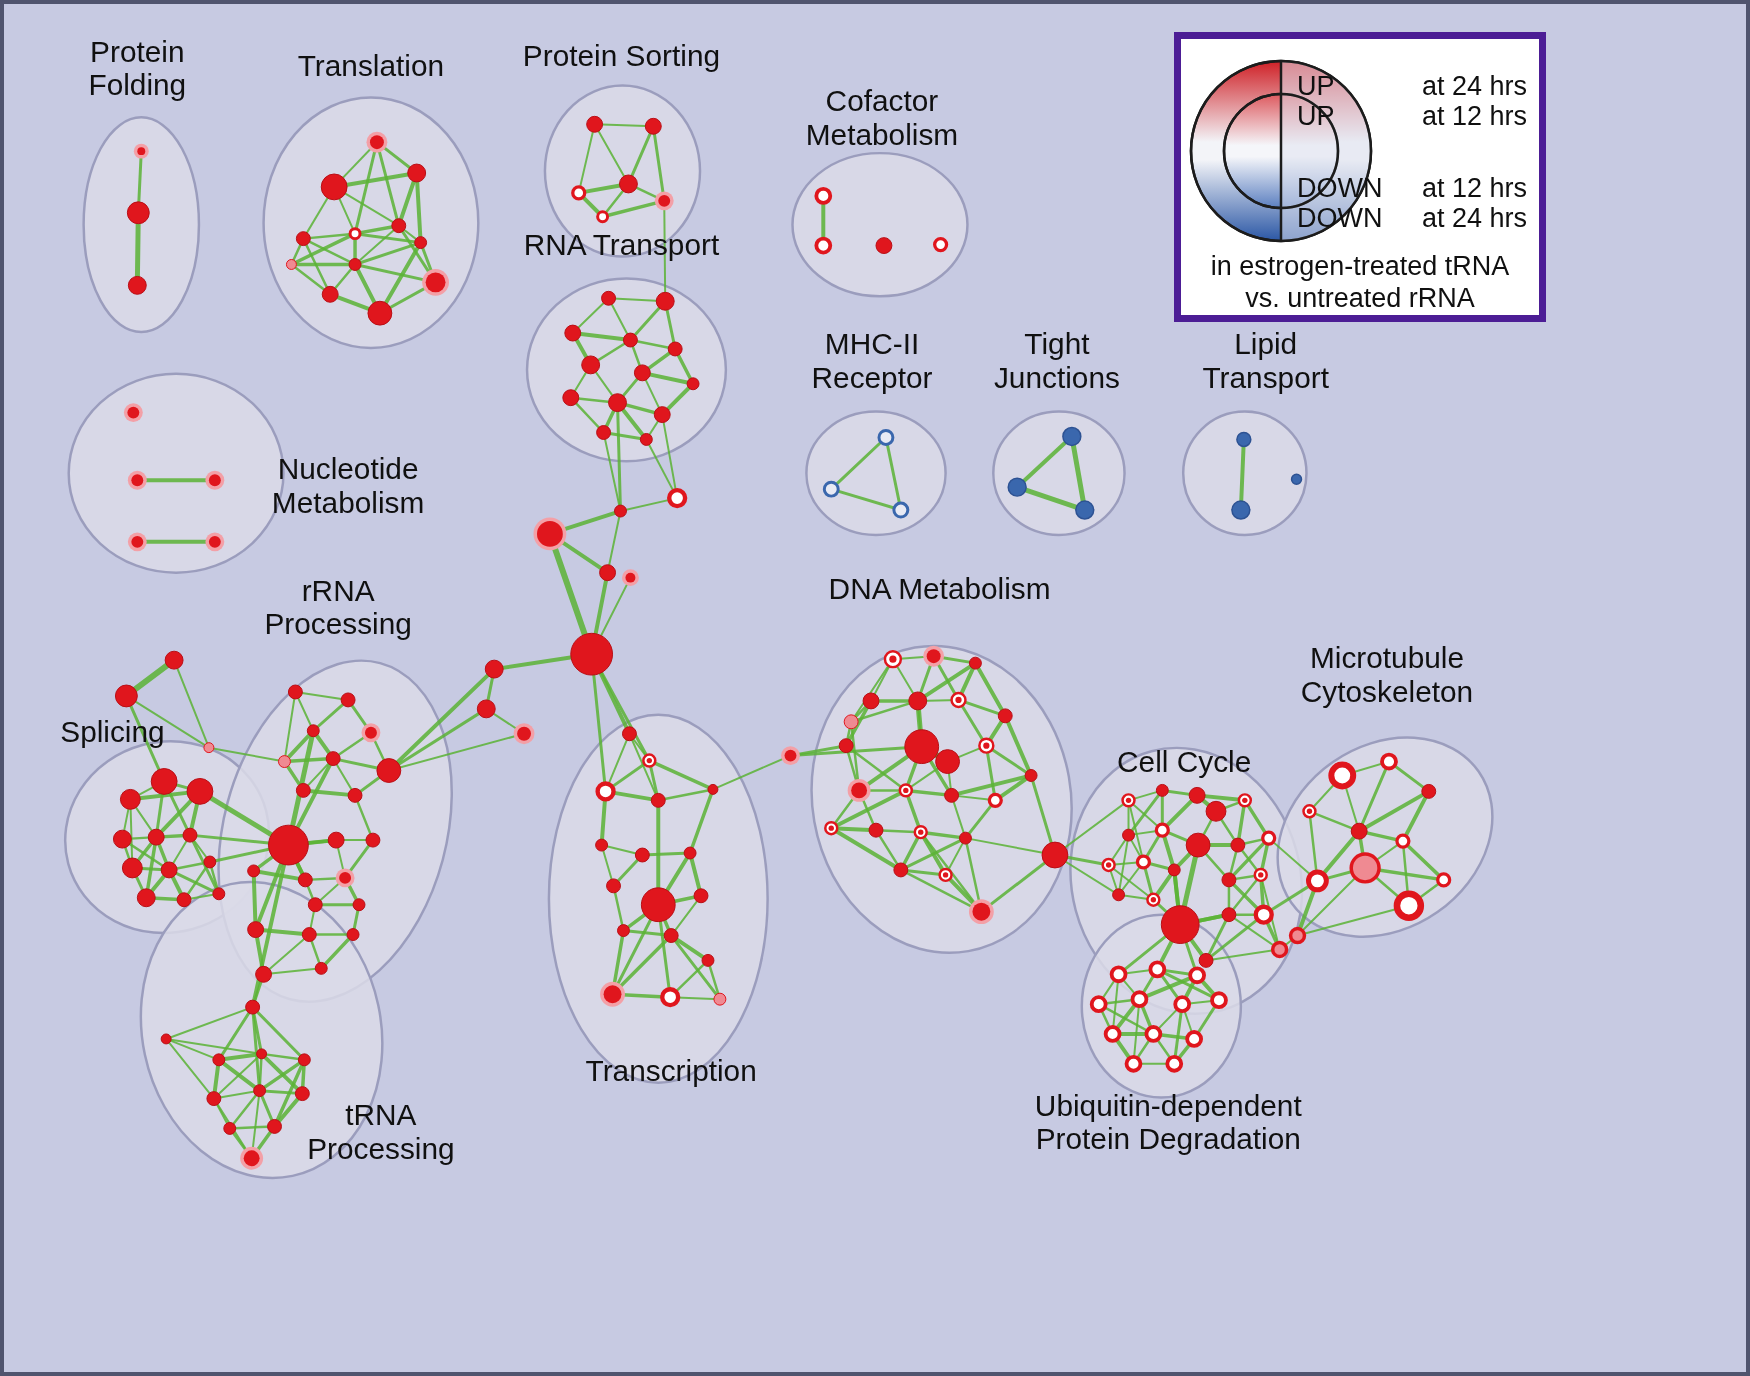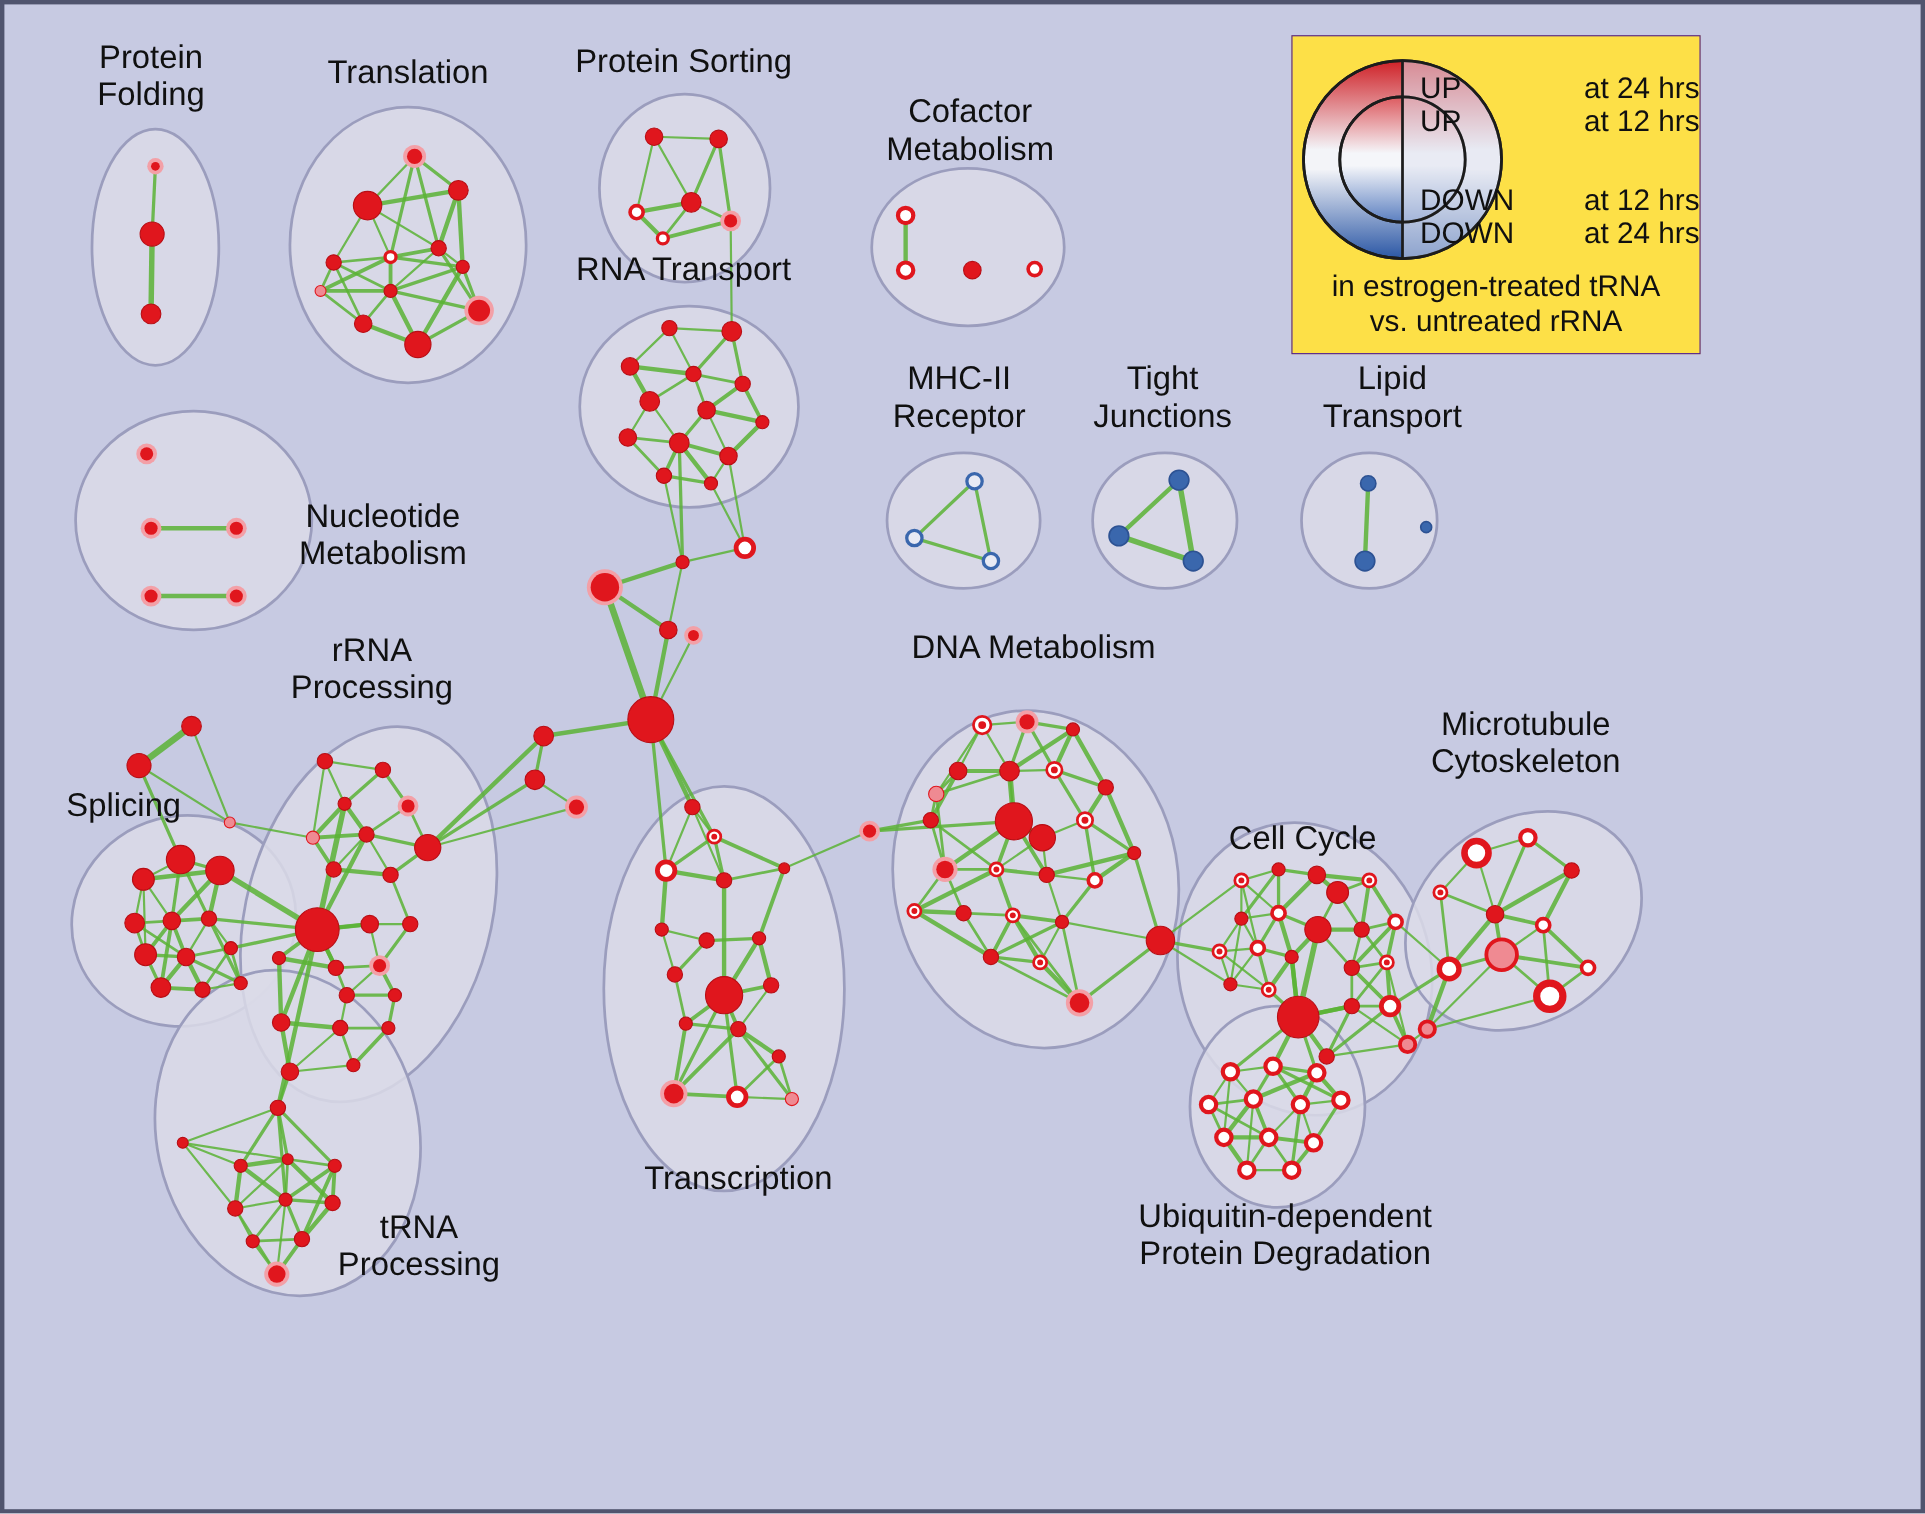--- a/index.html
+++ b/index.html
@@ -3,25 +3,25 @@
 <meta charset="utf-8">
 <style>
   html,body{margin:0;padding:0;background:#ffffff;font-family:"Liberation Sans",sans-serif;}
   .stage{
     position:relative;width:1750px;height:1376px;box-sizing:border-box;
     background:#c7cae2;border:4px solid #50546e;overflow:hidden;
   }
   .stage svg.net{position:absolute;left:0;top:0;width:100%;height:100%;}
   .legend{
     position:absolute;left:1170px;top:28px;width:372px;height:290px;box-sizing:border-box;
-    border:1px solid #4c1d95;background:#fde047;z-index:5;
+    border:7px solid #4c1d95;background:#ffffff;z-index:5;
   }
   .legend .glyph{position:absolute;left:0;top:0;}
   .lg-dir{position:absolute;left:116px;font-size:27px;color:#101010;white-space:nowrap;}
-  .lg-time{position:absolute;right:0;font-size:27px;color:#101010;white-space:nowrap;text-align:right;}
+  .lg-time{position:absolute;right:12px;font-size:27px;color:#101010;white-space:nowrap;text-align:right;}
   .r1{top:32px;} .r2{top:62px;} .r3{top:134px;} .r4{top:164px;}
   .lg-foot{position:absolute;left:0;width:100%;text-align:center;font-size:27px;color:#101010;}
   .f1{top:212px;} .f2{top:244px;}
 </style>
 </head>
 <body>
 
 <div class="stage">
 
   <svg class="net" id="net" viewBox="0 0 1750 1376">

